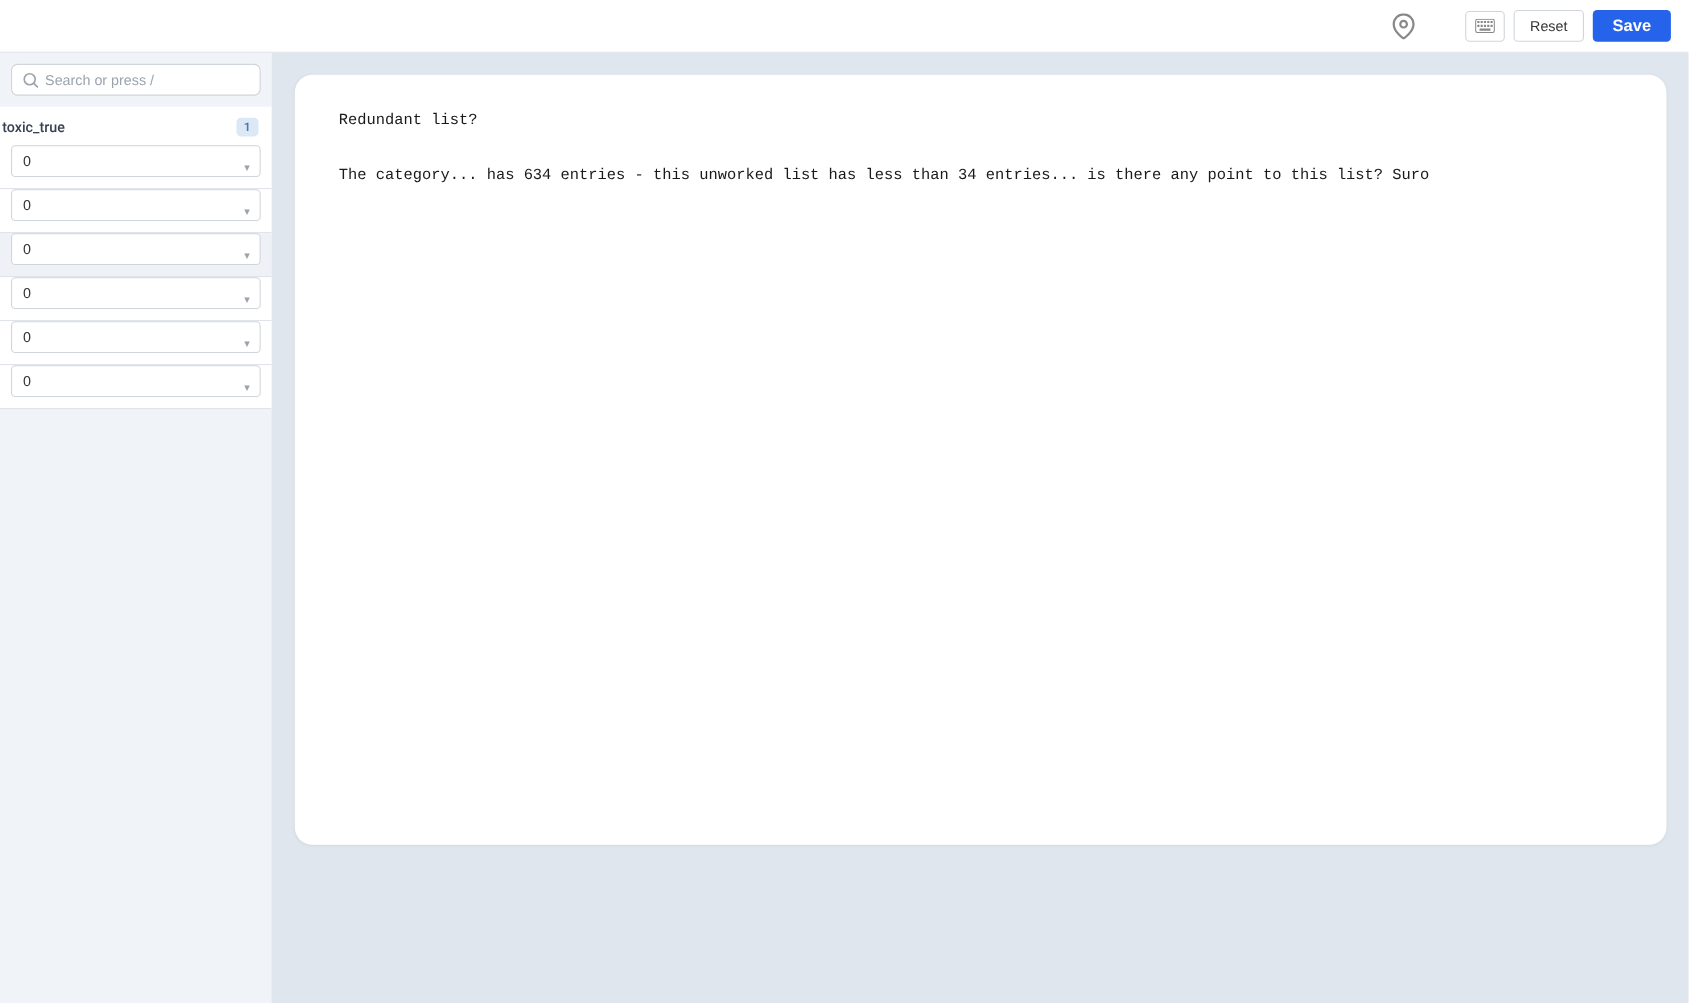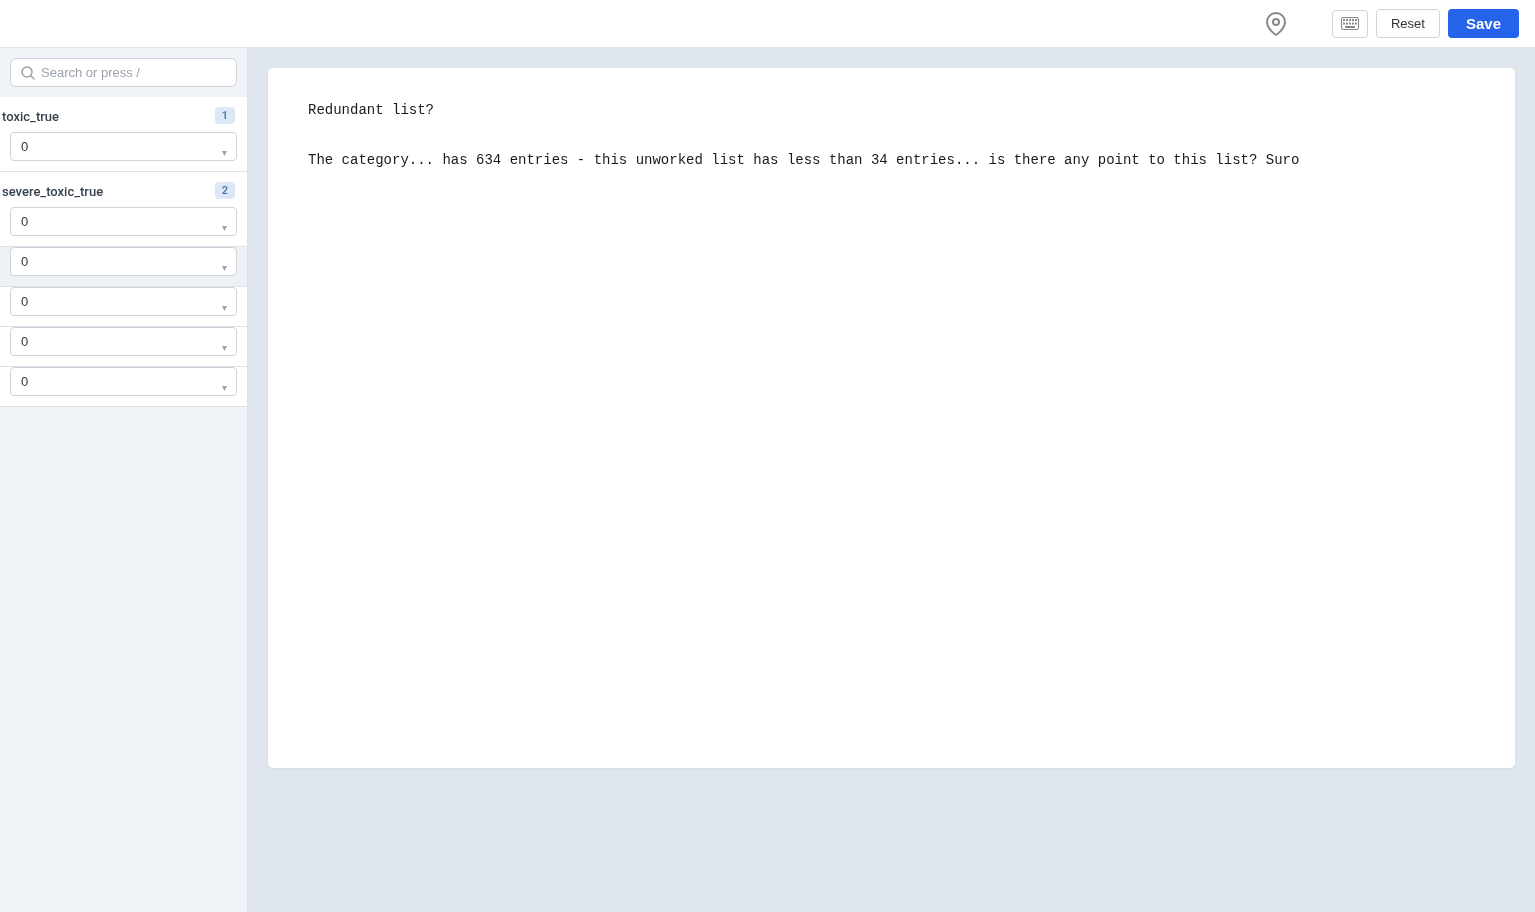--- a/index.html
+++ b/index.html
@@ -201,21 +201,21 @@
     
     .content-area {
       flex: 1;
       background: #e0e6ed;
       padding: 20px;
       overflow-y: auto;
     }
 
     .text-card {
       background: #ffffff;
-      border-radius: 5px;
+      border-radius: 16px;
       padding: 30px 40px;
       min-height: 700px;
       box-shadow: 0 1px 3px rgba(0,0,0,0.05);
     }
 
     .text-content {
       font-family: 'Courier New', Courier, monospace;
       font-size: 14px;
       color: #1a1a1a;
       line-height: 1.8;
@@ -269,24 +269,20 @@
 
     <div id="labels-container">
         <div class="label-group">
           <div class="label-header">
             <span class="label-name">toxic_true</span>
             <span class="label-badge">1</span>
           </div>
           <div class="label-select-wrapper"><select class="label-select"><option value="0">0</option><option value="1">1</option></select><span class="select-arrow">▾</span></div>
         </div>
         <div class="label-group">
-          <div class="label-header">
-            <span class="label-name">severe_toxic_true</span>
-            <span class="label-badge">2</span>
-          </div>
           <div class="label-select-wrapper"><select class="label-select"><option value="0">0</option><option value="1">1</option></select><span class="select-arrow">▾</span></div>
         </div>
         <div class="label-group active">
           <div class="label-select-wrapper"><select class="label-select"><option value="0">0</option><option value="1">1</option></select><span class="select-arrow">▾</span></div>
         </div>
         <div class="label-group">
           <div class="label-select-wrapper"><select class="label-select"><option value="0">0</option><option value="1">1</option></select><span class="select-arrow">▾</span></div>
         </div>
         <div class="label-group">
           <div class="label-select-wrapper"><select class="label-select"><option value="0">0</option><option value="1">1</option></select><span class="select-arrow">▾</span></div>

